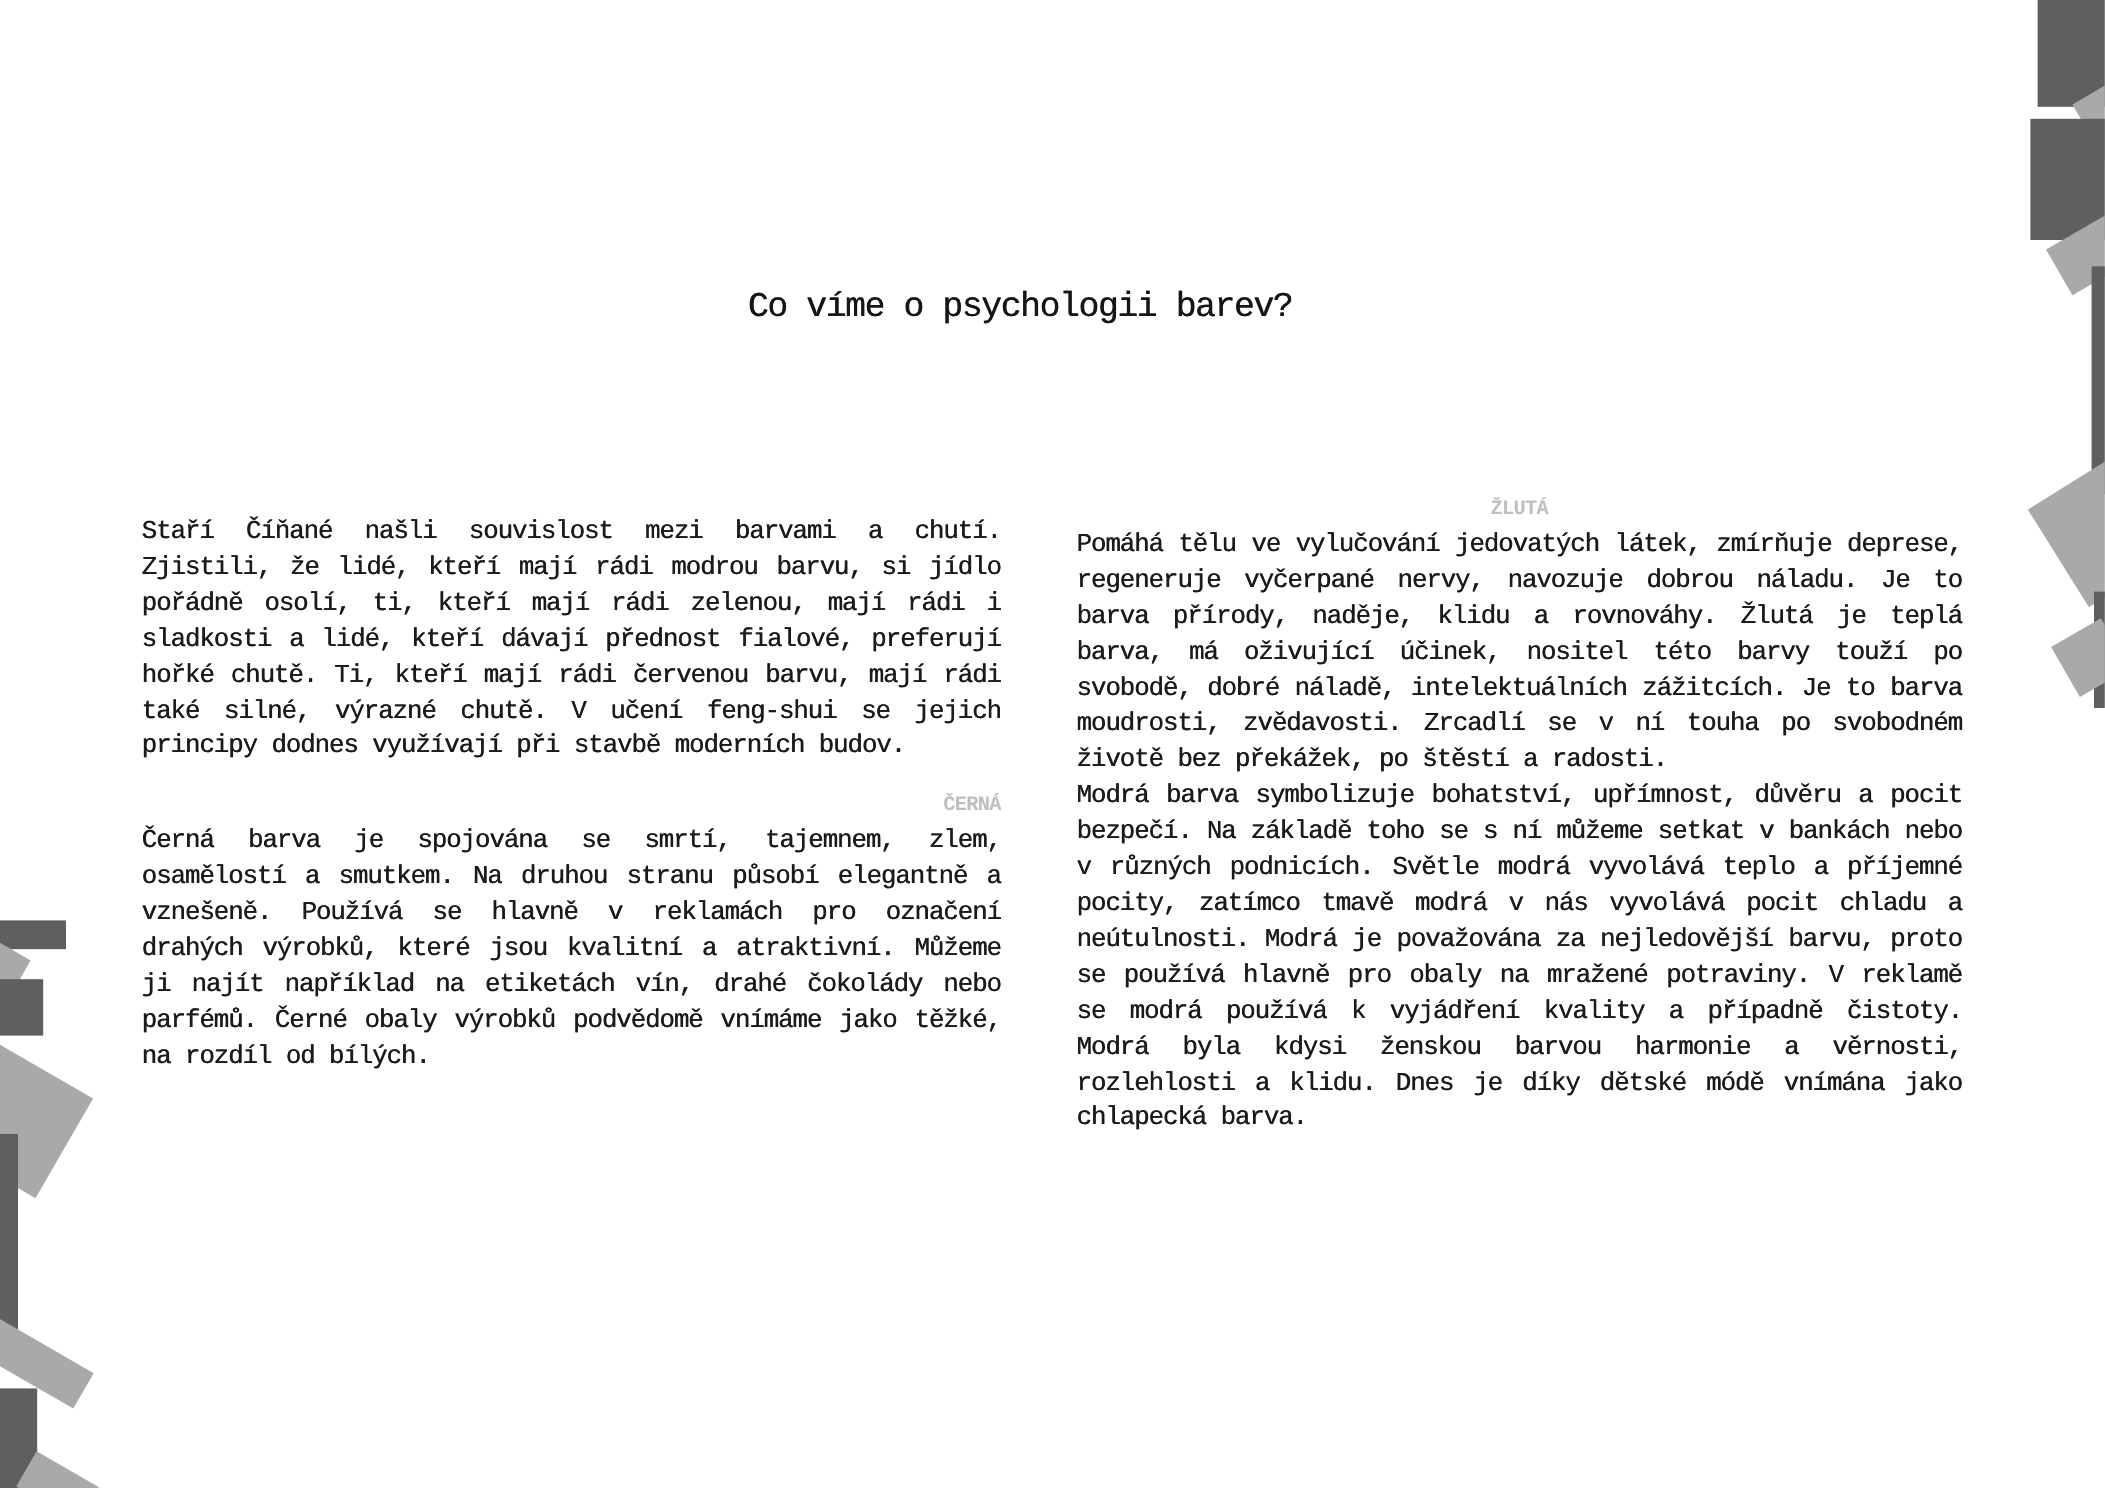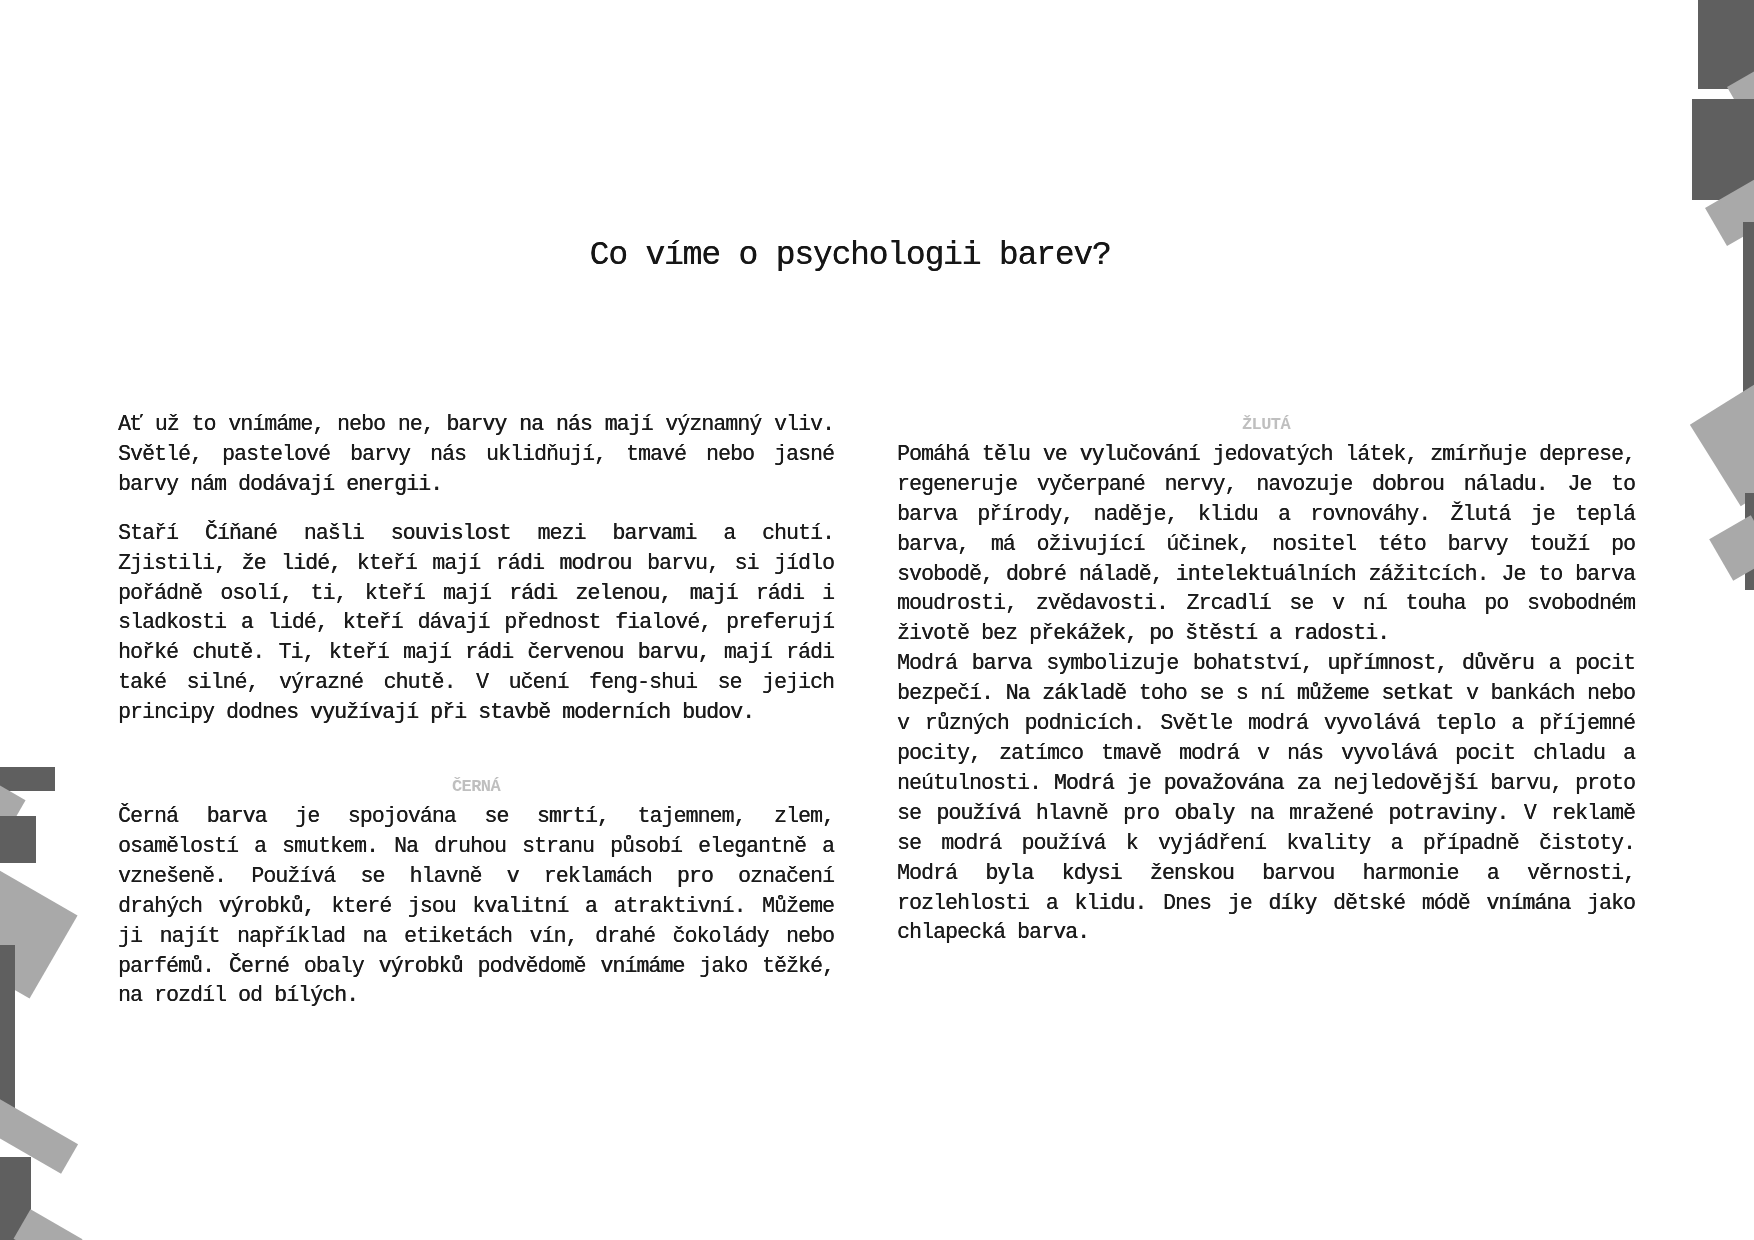--- a/index.html
+++ b/index.html
@@ -14,21 +14,21 @@
       overflow: hidden;
       font-family: "Liberation Mono", "DejaVu Sans Mono", monospace;
       color: #1a1a1a;
     }
     .page-title {
       position: absolute;
       left: 0;
       width: 1700px;
       top: 236px;
       text-align: center;
-      font-size: 33px;
+      font-size: 29px;
       line-height: 40px;
       letter-spacing: -1.2px;
       font-weight: normal;
       margin: 0;
       color: #161616;
       text-shadow: 0.3px 0 0 #161616;
     }
     .column {
       position: absolute;
       top: 410px;
@@ -49,21 +49,21 @@
     .gap-para { margin-top: 19px; }
     .section-heading {
       text-align: center;
       color: #bfbfbf;
       text-shadow: none;
       font-size: 17px;
       line-height: 29.9px;
       letter-spacing: -0.6px;
       margin: 0;
     }
-    .col-left .section-heading { margin-top: 44px; }
+    .col-left .section-heading { margin-top: 19px; text-align: right; }
     .col-right .section-heading.second { margin-top: 29.9px; }
     .deco {
       position: absolute;
       display: block;
     }
     .dark { background: #5f5f5f; }
     .light { background: #a9a9a9; }
   </style>
 </head>
 <body>
@@ -86,21 +86,20 @@
   <span class="deco light" style="left:-36px; top:885px; width:96px; height:96px; transform:rotate(30deg);"></span>
   <span class="deco dark" style="left:0; top:945px; width:15px; height:170px;"></span>
   <span class="deco light" style="left:-20px; top:1118px; width:96px; height:34px; transform:rotate(30deg);"></span>
   <span class="deco dark" style="left:0; top:1157px; width:31px; height:90px;"></span>
   <span class="deco light" style="left:18px; top:1222px; width:60px; height:34px; transform:rotate(30deg);"></span>
 </div>
 
 <h1 class="page-title">Co víme o psychologii barev?</h1>
 
 <div class="column col-left">
-  <p class="para">Ať už to vnímáme, nebo ne, barvy na nás mají významný vliv. Světlé, pastelové barvy nás uklidňují, tmavé nebo jasné barvy nám dodávají energii.</p>
   <p class="para gap-para">Staří Číňané našli souvislost mezi barvami a chutí. Zjistili, že lidé, kteří mají rádi modrou barvu, si jídlo pořádně osolí, ti, kteří mají rádi zelenou, mají rádi i sladkosti a lidé, kteří dávají přednost fialové, preferují hořké chutě. Ti, kteří mají rádi červenou barvu, mají rádi také silné, výrazné chutě. V učení feng-shui se jejich principy dodnes využívají při stavbě moderních budov.</p>
   <h2 class="section-heading">ČERNÁ</h2>
   <p class="para">Černá barva je spojována se smrtí, tajemnem, zlem, osamělostí a smutkem. Na druhou stranu působí elegantně a vznešeně. Používá se hlavně v reklamách pro označení drahých výrobků, které jsou kvalitní a atraktivní. Můžeme ji najít například na etiketách vín, drahé čokolády nebo parfémů. Černé obaly výrobků podvědomě vnímáme jako těžké, na rozdíl od bílých.</p>
 </div>
 
 <div class="column col-right">
   <h2 class="section-heading">ŽLUTÁ</h2>
   <p class="para">Pomáhá tělu ve vylučování jedovatých látek, zmírňuje deprese, regeneruje vyčerpané nervy, navozuje dobrou náladu. Je to barva přírody, naděje, klidu a rovnováhy. Žlutá je teplá barva, má oživující účinek, nositel této barvy touží po svobodě, dobré náladě, intelektuálních zážitcích. Je to barva moudrosti, zvědavosti. Zrcadlí se v ní touha po svobodném životě bez překážek, po štěstí a radosti.</p>
   <p class="para">Modrá barva symbolizuje bohatství, upřímnost, důvěru a pocit bezpečí. Na základě toho se s ní můžeme setkat v bankách nebo v různých podnicích. Světle modrá vyvolává teplo a příjemné pocity, zatímco tmavě modrá v nás vyvolává pocit chladu a neútulnosti. Modrá je považována za nejledovější barvu, proto se používá hlavně pro obaly na mražené potraviny. V reklamě se modrá používá k vyjádření kvality a případně čistoty. Modrá byla kdysi ženskou barvou harmonie a věrnosti, rozlehlosti a klidu. Dnes je díky dětské módě vnímána jako chlapecká barva.</p>
 </div>

